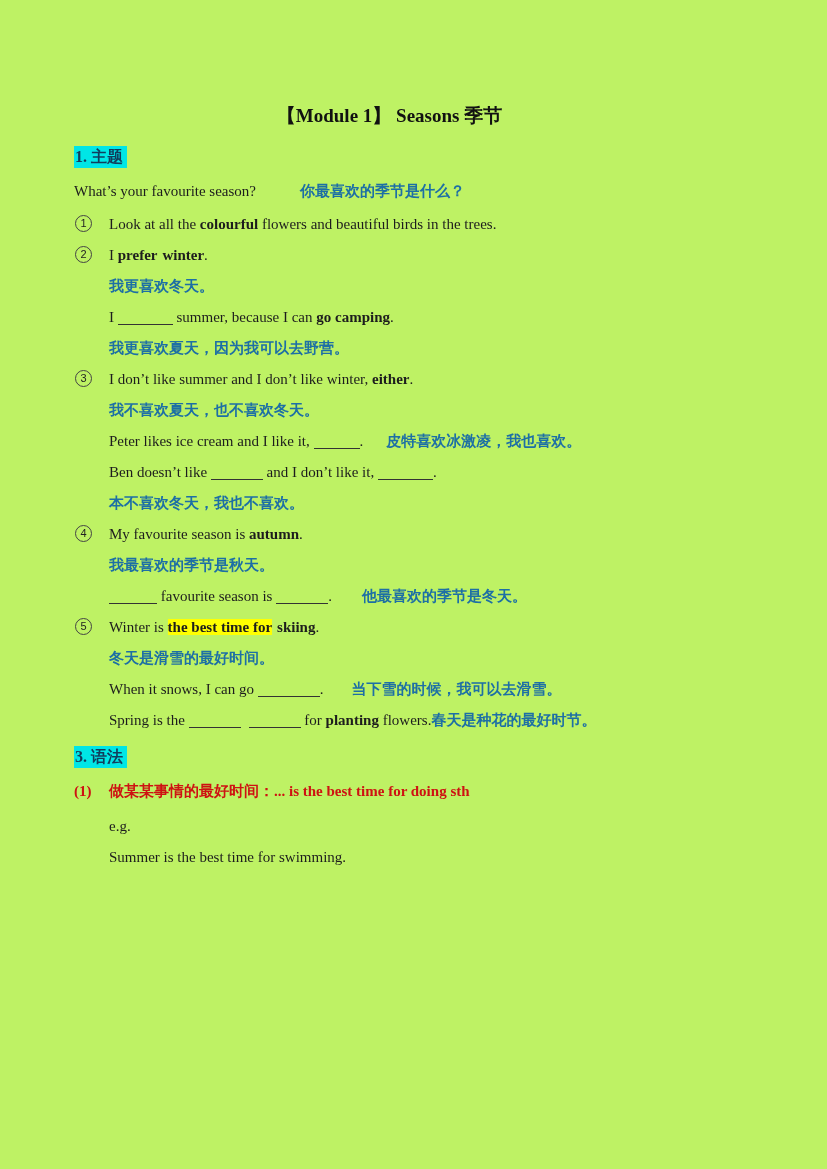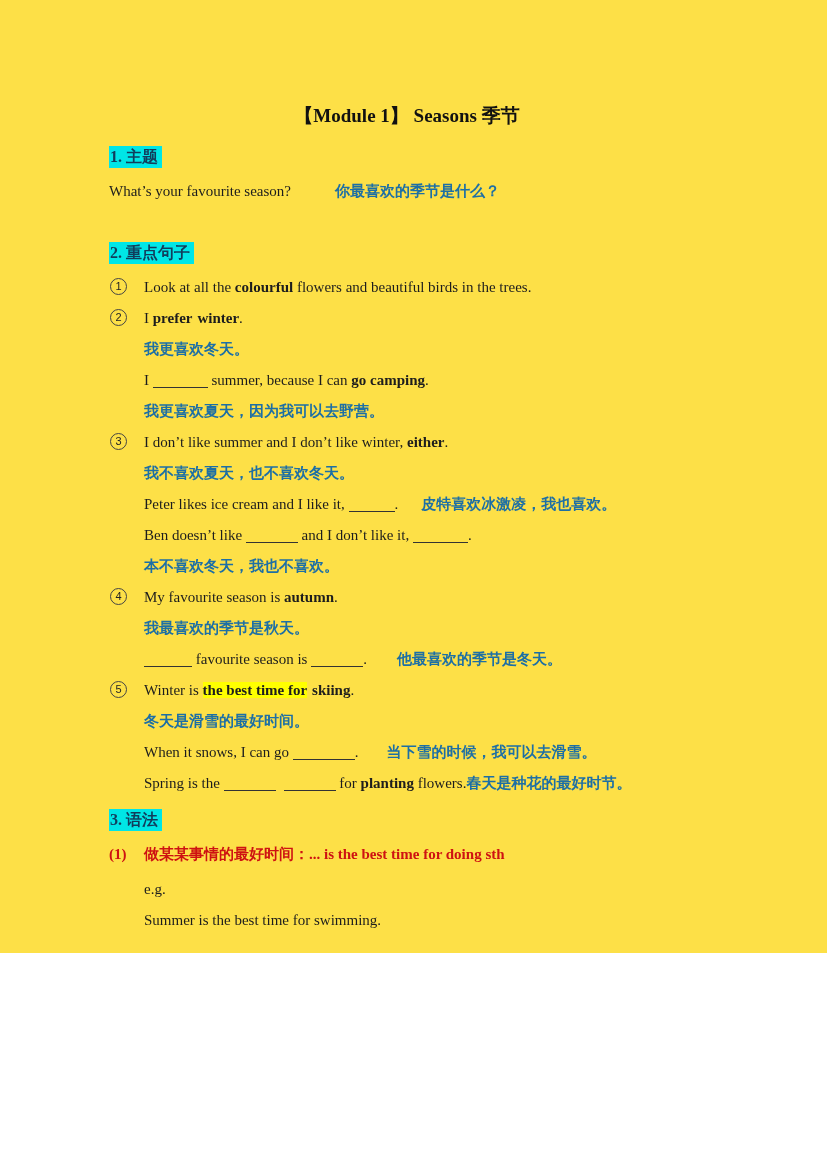--- a/index.html
+++ b/index.html
@@ -1,21 +1,21 @@
 <!DOCTYPE html>
 <html><head>
 <meta charset="utf-8">
 <style>
   html,body { margin:0; padding:0; background:#ffffff; }
   .page {
     position:relative;
-    width:827px; height:953px;
+    width:827px; height:1169px;
     box-sizing:border-box;
-    padding:103px 90px 0 109px;
-    background:#fde047;
+    padding:103px 90px 0 74px;
+    background:#bef264;
     font-family:"Liberation Serif","DejaVu Serif",serif;
     color:#1d1d1d;
     font-size:15px;
     overflow:hidden;
   }
   .doc-title {
     position:relative; left:-16px;
     text-align:center;
     font-weight:bold;
     font-size:19px;
@@ -84,23 +84,20 @@
   <div class="doc-title">【Module 1】 Seasons 季节</div>
 
 
   <div class="sec-head s1">
     <span class="hl-cyan">1. 主题</span>
   </div>
   <div class="ln mt13" style="padding-left:0;font-family:Liberation Serif, serif;">
     <span>What’s your favourite season?</span><span class="zh tab44">你最喜欢的季节是什么？</span>
   </div>
 
-  <div class="sec-head s2">
-    <span class="hl-cyan">2. 重点句子</span>
-  </div>
 
   <div class="ln mt13">
     <span class="num">1</span><span>Look at all the </span><span class="bu">colourful</span><span> flowers and beautiful birds in the trees.</span>
   </div>
 
   <div class="ln mt4">
     <span class="num">2</span><span>I </span><span class="bu mr">prefer</span><span class="bu">winter</span><span>.</span>
   </div>
   <div class="ln">
     <span class="zh">我更喜欢冬天。</span>

